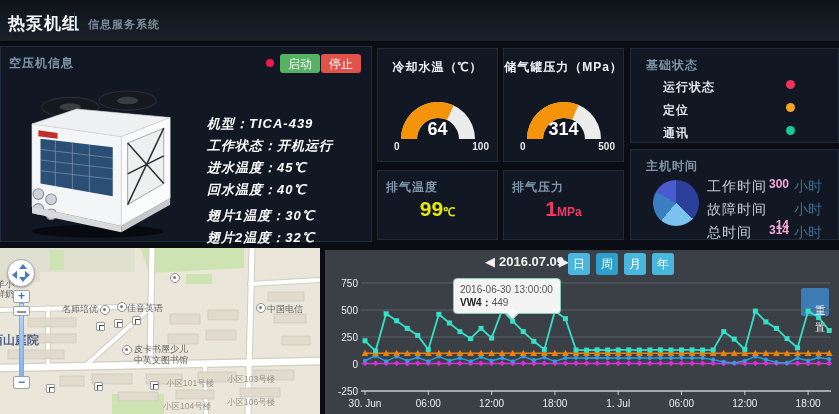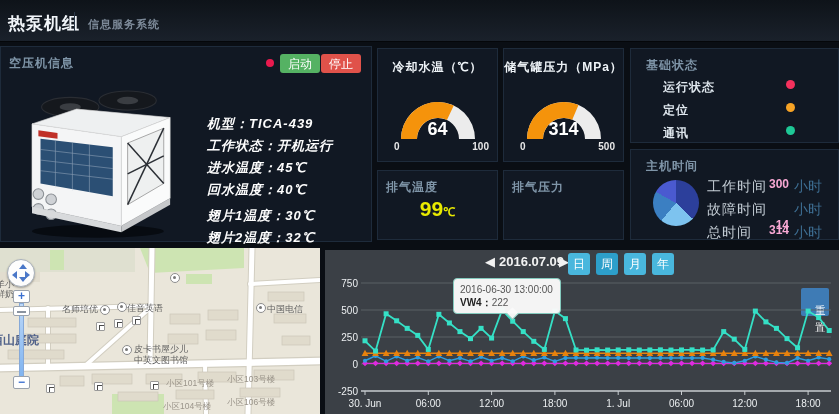--- a/index.html
+++ b/index.html
@@ -187,20 +187,23 @@
 </div>
 
 <div class="panel metric-panel" id="metric-0">
   <div class="panel-title">排气温度</div>
   <div class="metric-value-row" style="color: rgb(233, 234, 0);">
     <span class="metric-value">99</span><span class="metric-unit">℃</span>
   </div>
 </div>
 <div class="panel metric-panel" id="metric-1">
   <div class="panel-title">排气压力</div>
+  <div class="metric-value-row" style="color: rgb(242, 57, 95);">
+    <span class="metric-value">1</span><span class="metric-unit">MPa</span>
+  </div>
 </div>
 
 <div class="panel" id="status-panel">
   <div class="panel-title" style="left:15px;">基础状态</div>
   <div class="status-row-label" style="top:30px;">运行状态</div>
   <div class="status-row-dot" id="sdot-0" style="top: 31px; background: rgb(245, 49, 93);"></div>
   <div class="status-row-label" style="top:53px;">定位</div>
   <div class="status-row-dot" id="sdot-1" style="top: 54px; background: rgb(247, 163, 37);"></div>
   <div class="status-row-label" style="top:76px;">通讯</div>
   <div class="status-row-dot" id="sdot-2" style="top: 77px; background: rgb(30, 200, 150);"></div>
@@ -527,15 +530,15 @@
       <rect x="448.95000000000005" y="75.86" width="5" height="5" fill="#35e0c6"></rect>
       <rect x="459.5" y="86.12" width="5" height="5" fill="#35e0c6"></rect>
       <rect x="470.05" y="95.3" width="5" height="5" fill="#35e0c6"></rect>
       <rect x="480.6" y="58.58" width="5" height="5" fill="#35e0c6"></rect>
       <rect x="491.15000000000003" y="65.06" width="5" height="5" fill="#35e0c6"></rect>
       <rect x="501.70000000000005" y="78.02000000000001" width="5" height="5" fill="#35e0c6"></rect>
     </svg>
 
   <div id="tooltip">
     <div>2016-06-30 13:00:00</div>
-    <div><span class="tt-series">VW4</span><span class="tt-series">：</span><span>222</span></div>
+    <div><span class="tt-series">VW4</span><span class="tt-series">：</span><span>449</span></div>
   </div>
 </div>
 
 </body></html>

